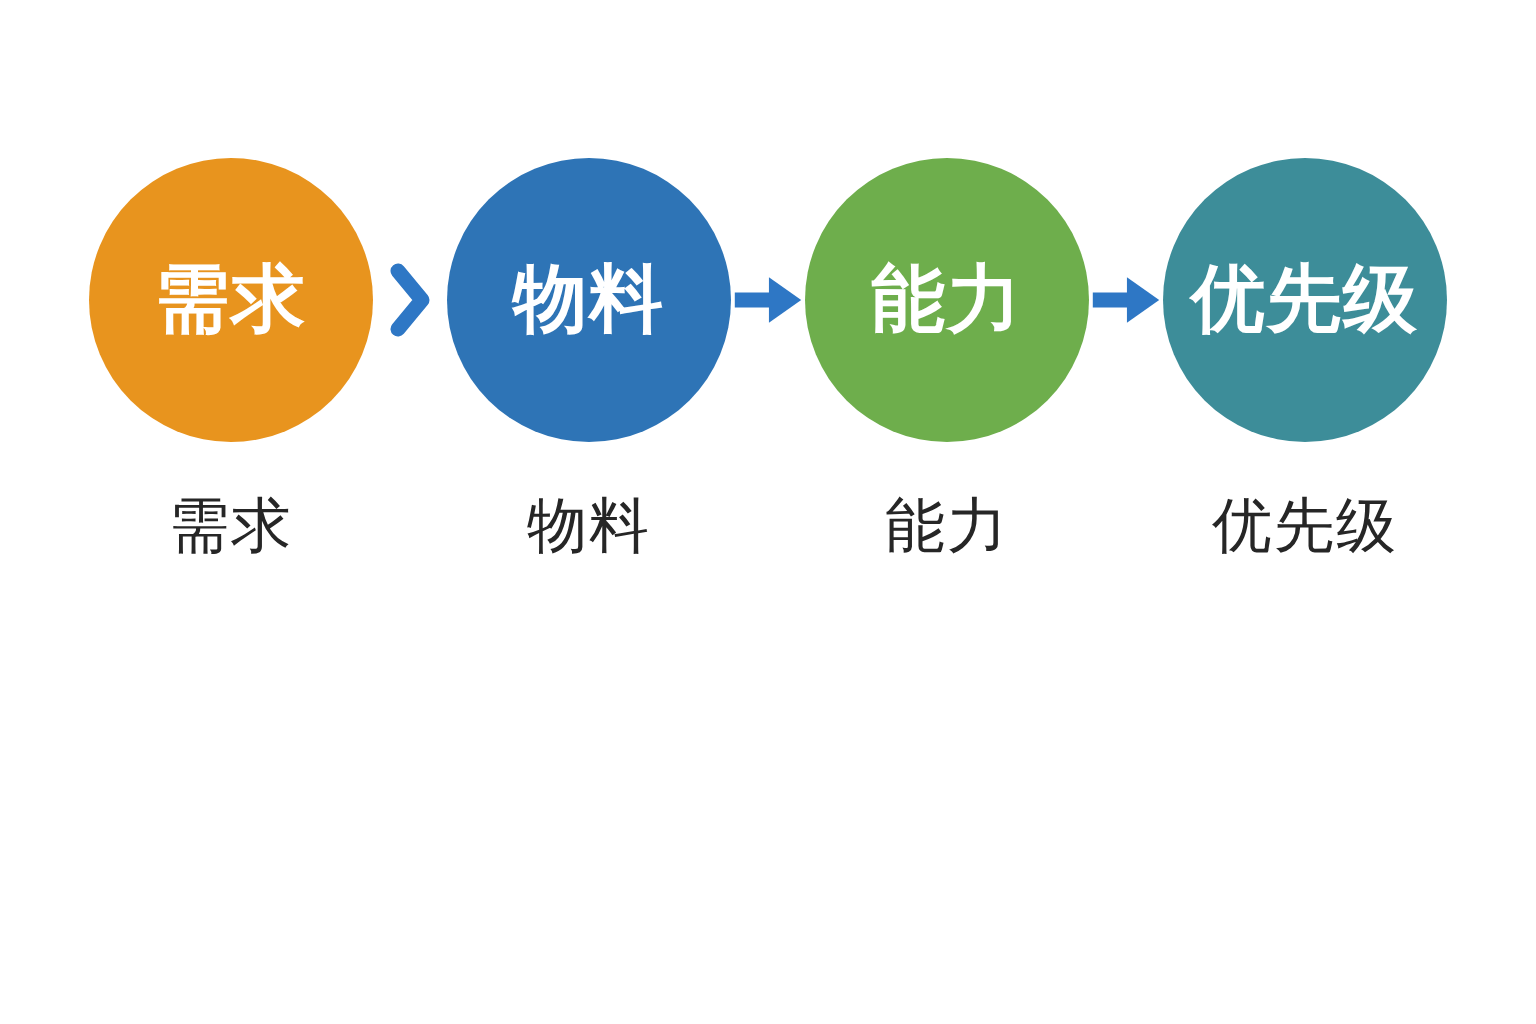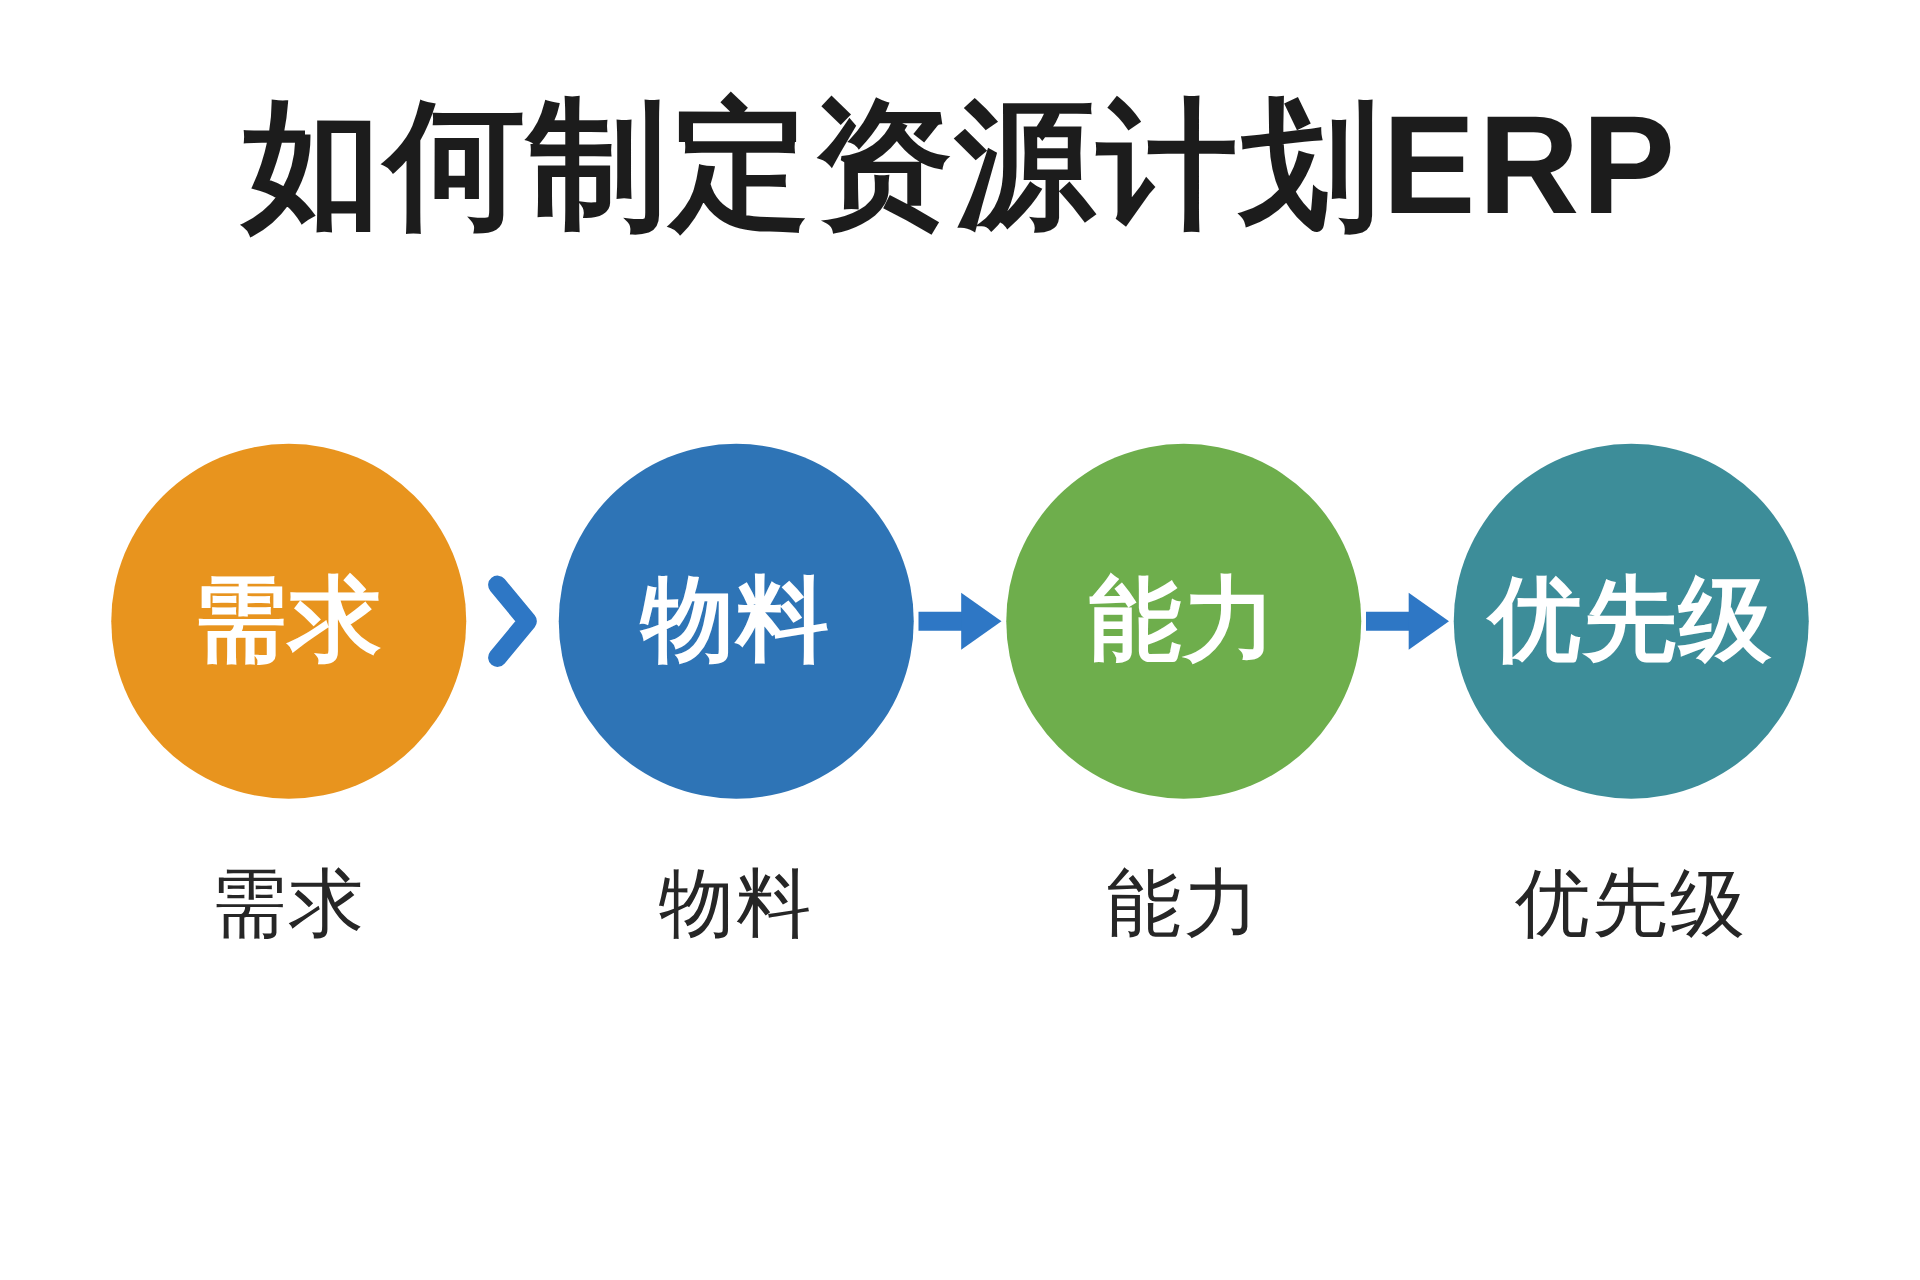--- a/index.html
+++ b/index.html
@@ -68,21 +68,20 @@
     align-items: center;
     justify-content: center;
   }
   .arrow svg { display: block; }
 </style>
 </head>
 <body>
 
 <div class="page">
 
-  <h1 class="title">如何制定资源计划ERP</h1>
 
   <div class="flow">
 
     <div class="step">
       <div class="circle" style="background: rgb(232, 148, 30);">
         <span class="circle-label">需求</span>
       </div>
       <div class="caption">需求</div>
     </div>
 

